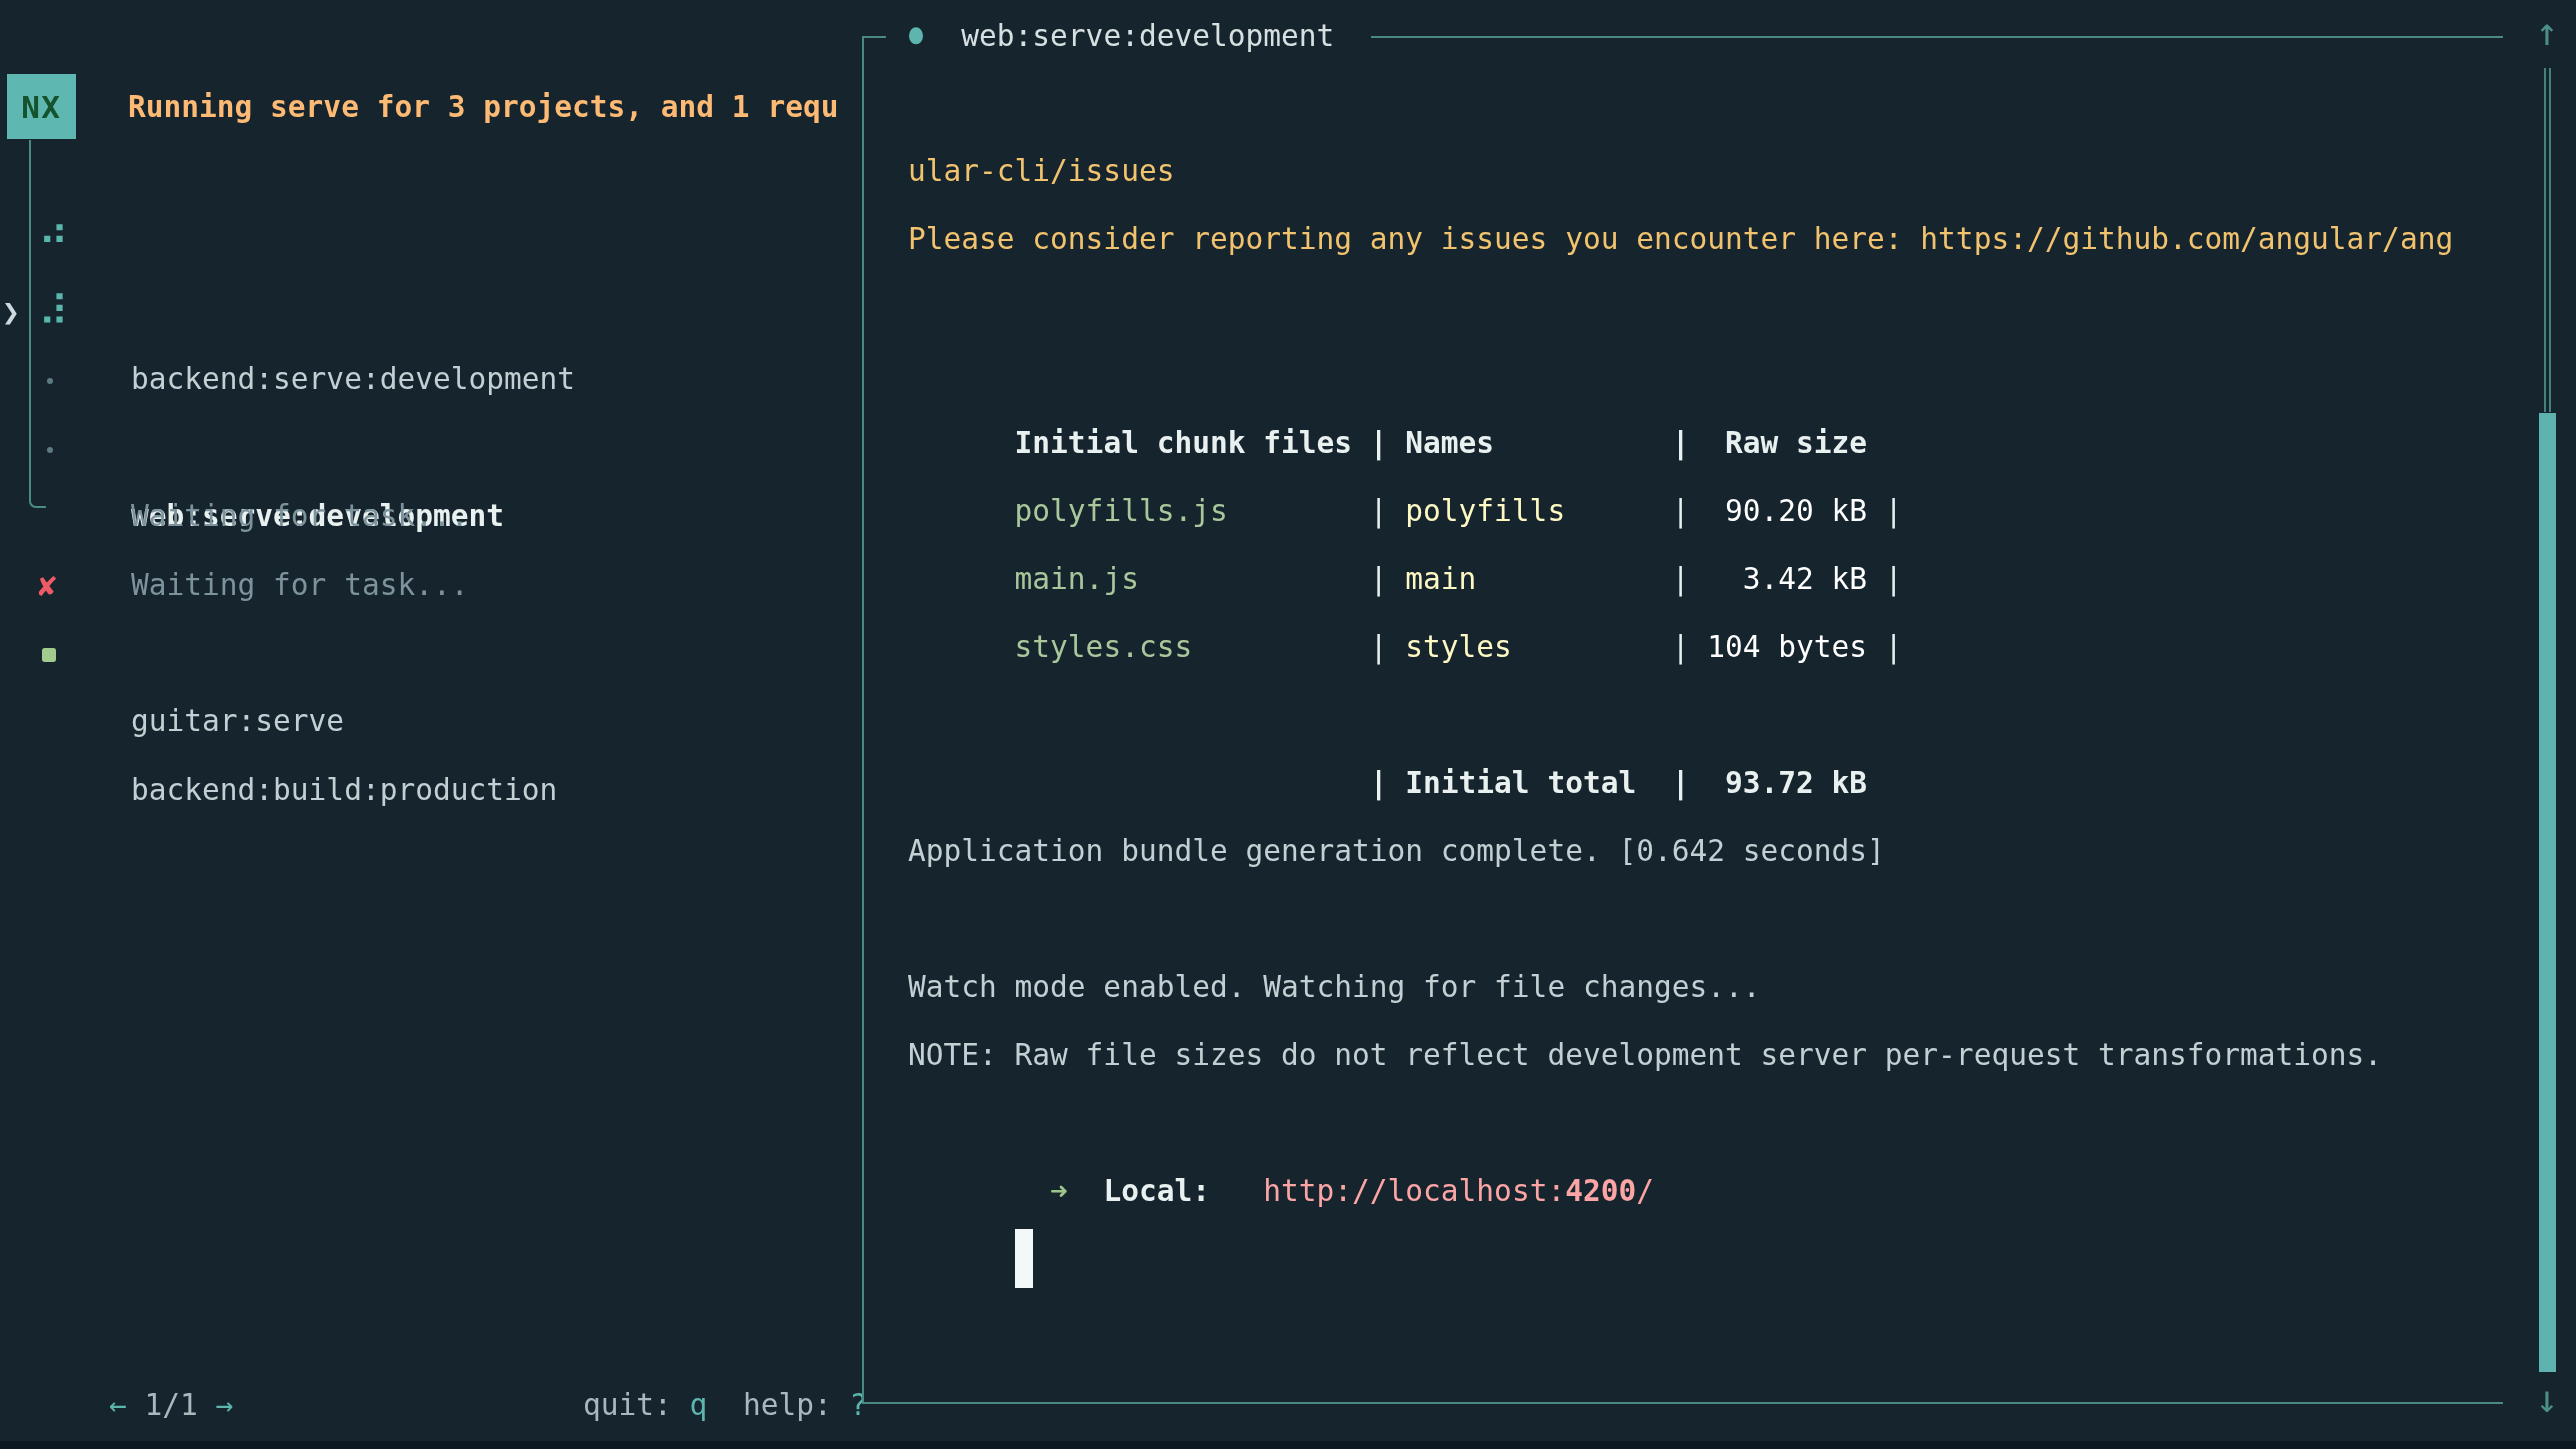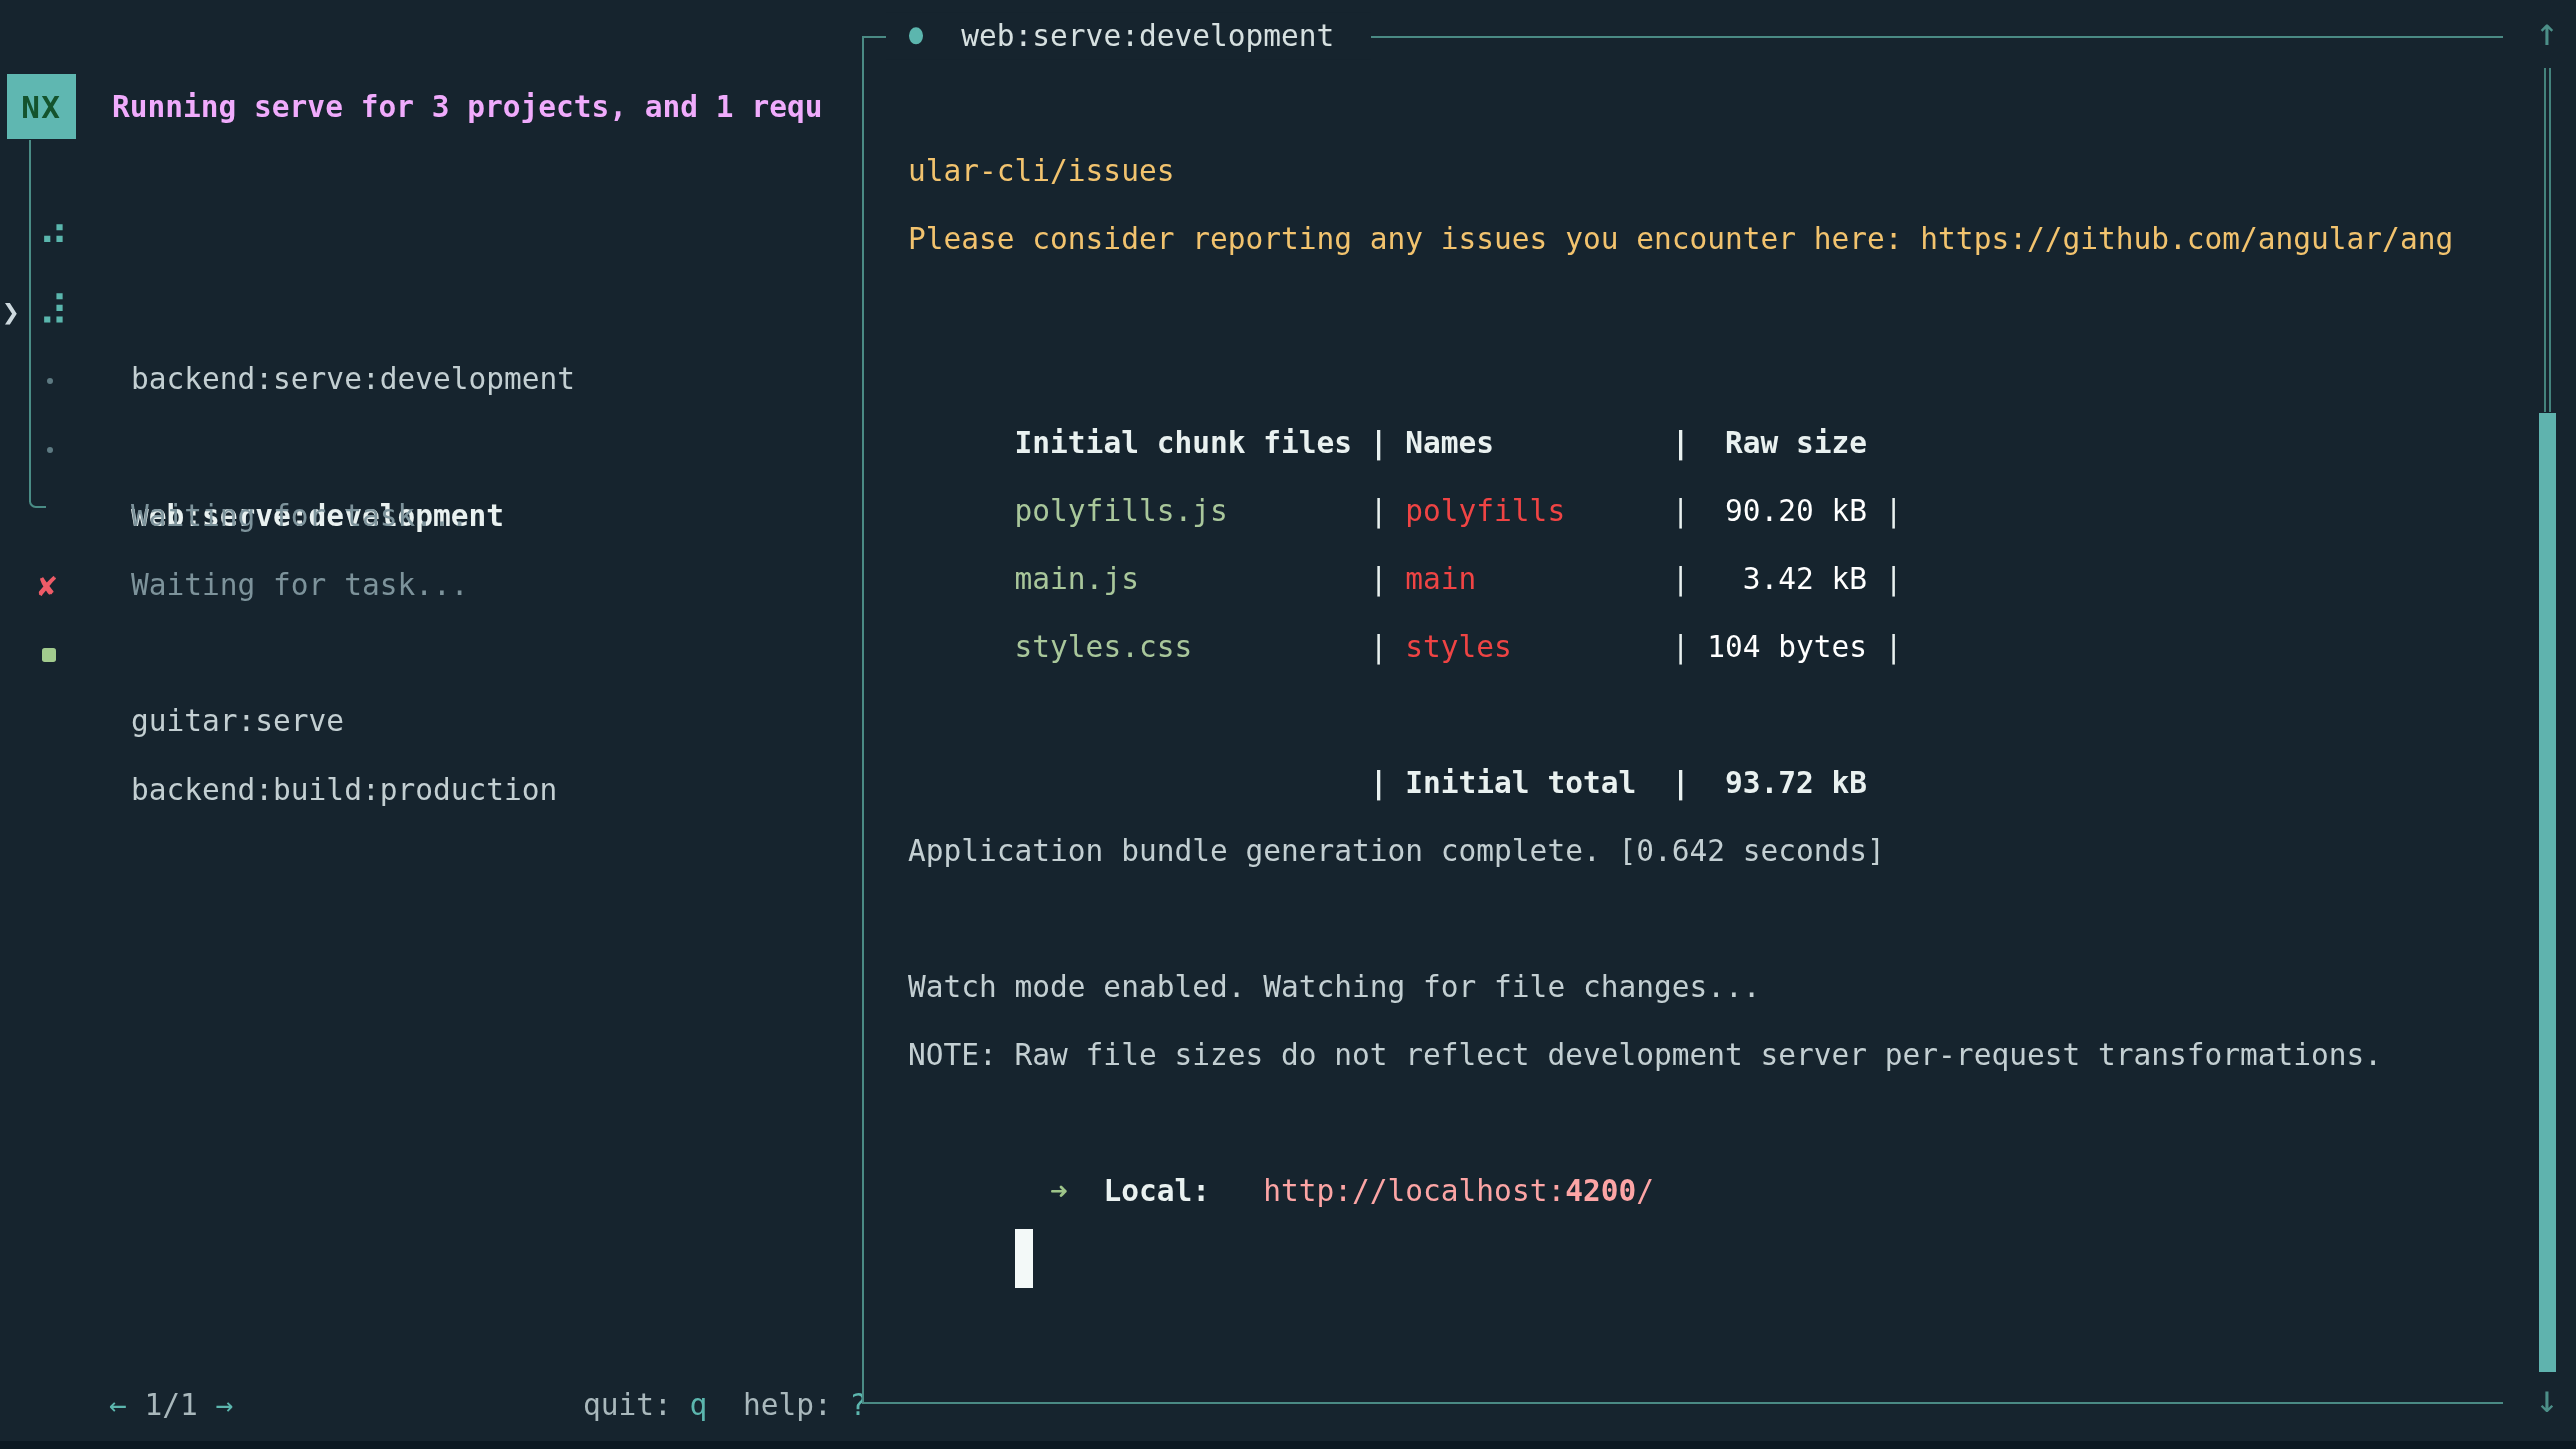--- a/index.html
+++ b/index.html
@@ -13,22 +13,22 @@
     overflow:hidden;
   }
   
   .sidebar { position:absolute; left:0; top:0; width:862px; height:1449px; overflow:hidden; }
   .nx-badge {
     position:absolute; left:6.7px; top:74px; width:69px; height:65px;
     background:#5fb7b1; color:#14532d; font-weight:bold; font-size:31px;
     display:flex; align-items:center; justify-content:center; letter-spacing:1.3px;
   }
   .sidebar-title {
-    position:absolute; left:112px; top:73px; height:68px; line-height:68px;
-    font-weight:bold; color:#f0abfc; white-space:pre;
+    position:absolute; left:128px; top:73px; height:68px; line-height:68px;
+    font-weight:bold; color:#fdba74; white-space:pre;
   }
   .tree-line {
     position:absolute; left:29px; top:140px; width:17.4px; height:368px;
     border-left:2px solid #4a8c85; border-bottom:2px solid #4a8c85;
     border-bottom-left-radius:6.7px;
   }
   .srow { position:absolute; left:0; width:862px; height:68px; line-height:68px; white-space:pre; }
   .srow .label { position:absolute; left:131px; }
   .caret {
     position:absolute; left:2px; top:0; line-height:68px;
@@ -74,21 +74,21 @@
   .panel-title .ptext { color:#d6e0e0; white-space:pre; }
   .panel-content { position:absolute; left:44px; top:99px; right:0; }
   .line { height:68px; line-height:68px; white-space:pre; }
   .warn { color:#f2c36e; }
   .cf { display:inline-block; width:20ch; }
   .cn { display:inline-block; width:15ch; }
   .cs { display:inline-block; width:10ch; text-align:right; }
   .sp { display:inline-block; width:1ch; }
   .pipe  { color:#e9f1f0; }
   .fgreen { color:#a9c79b; }
-  .fwhite { color:#ef4444; }
+  .fwhite { color:#fef9c3; }
   .steal  { color:#ffffff; }
   .hbold  { color:#e9f1f0; font-weight:bold; }
   .arrow-green { color:#9dc489; }
   .url { color:#fca5a5; }
   .url b { font-weight:bold; }
   .cursor-block {
     display:inline-block; width:18px; height:59px; background:#f3f9f8;
     vertical-align:middle; margin-top:-4px;
   }
 

